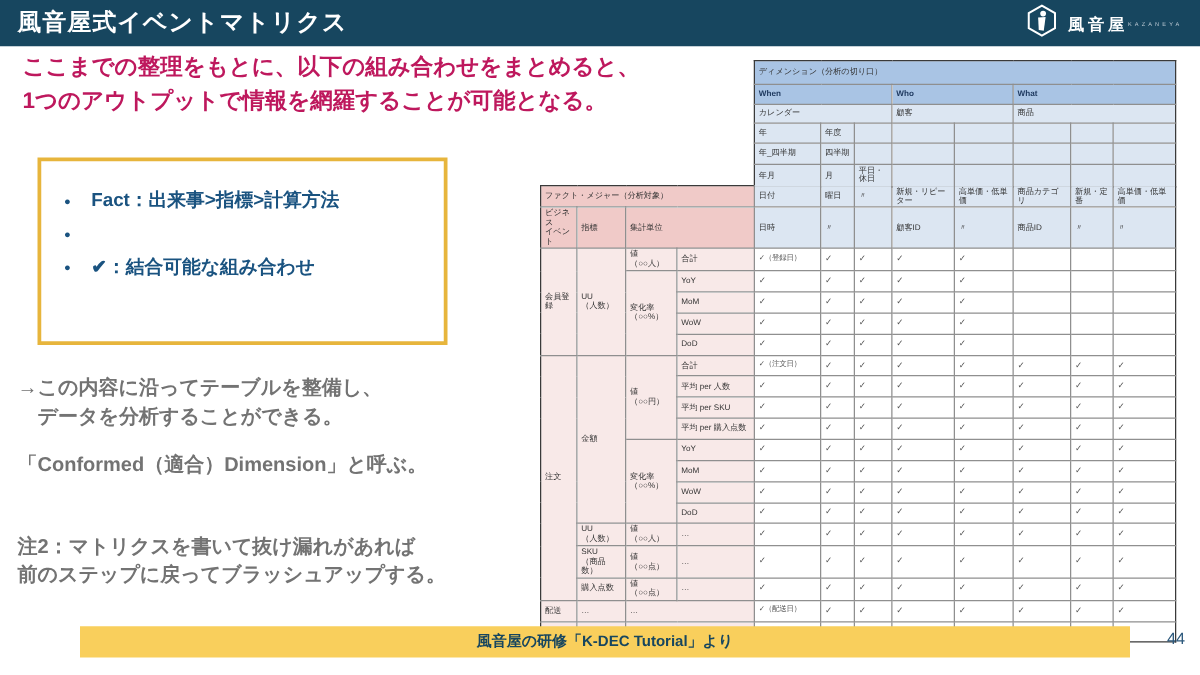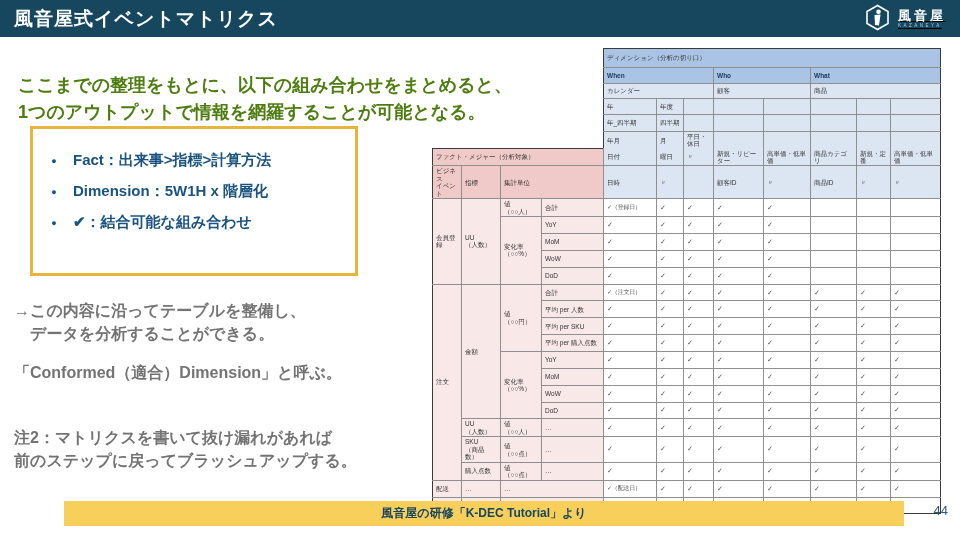--- a/index.html
+++ b/index.html
@@ -3,25 +3,25 @@
 <meta charset="utf-8">
 <style>
   html,body{margin:0;padding:0;background:#e8e8e8;}
   .slide{position:relative;width:960px;height:540px;background:#ffffff;overflow:hidden;
          font-family:"Liberation Sans",sans-serif;}
   
   .topbar{position:absolute;left:0;top:0;width:960px;height:37px;background:#17465F;}
   .topbar-title{position:absolute;left:14px;top:0;height:37px;line-height:37px;
     color:#ffffff;font-size:19px;font-weight:bold;letter-spacing:1px;}
   .logo{position:absolute;right:14px;top:4px;height:30px;display:flex;align-items:center;gap:7px;}
-  .logo-txt{display:flex;flex-direction:column;align-items:flex-start;line-height:1;text-decoration:underline;}
+  .logo-txt{display:flex;flex-direction:row;align-items:center;line-height:1;}
   .logo-name{color:#ffffff;font-size:13px;font-weight:bold;letter-spacing:3px;}
   .logo-sub{color:#b9c7d2;font-size:4.5px;letter-spacing:2.5px;margin-top:2px;}
   
-  .intro{position:absolute;left:18px;top:72px;color:#4d7c0f;font-size:18px;font-weight:bold;
+  .intro{position:absolute;left:18px;top:40px;color:#be185d;font-size:18px;font-weight:bold;
     line-height:1.5;white-space:nowrap;}
   .keybox{position:absolute;left:30px;top:126px;width:328px;height:150px;box-sizing:border-box;
     border:3px solid #E7B53C;background:#ffffff;padding:10px 8px;}
   .kb-item{display:flex;align-items:center;gap:12px;margin:12px 6px;color:#1A5380;
     font-size:15px;font-weight:bold;}
   .kb-dot{font-size:9px;width:14px;text-align:center;color:#1A5380;}
   .note{position:absolute;left:14px;color:#737373;font-size:16px;font-weight:bold;line-height:1.45;
     white-space:nowrap;}
   .note-arrow{top:299px;}
   .note-1{top:361px;}
@@ -76,21 +76,20 @@
     <div>1つのアウトプットで情報を網羅することが可能となる。</div>
   </div>
 
   <div class="keybox">
     <div class="kb-item">
       <span class="kb-dot">●</span>
       <span>Fact：出来事&gt;指標&gt;計算方法</span>
     </div>
     <div class="kb-item">
       <span class="kb-dot">●</span>
-      <span>Dimension：5W1H x 階層化</span>
     </div>
     <div class="kb-item">
       <span class="kb-dot">●</span>
       <span>✔：結合可能な組み合わせ</span>
     </div>
   </div>
 
   <div class="note note-arrow">
     <div>→この内容に沿ってテーブルを整備し、</div>
     <div>　データを分析することができる。</div>

